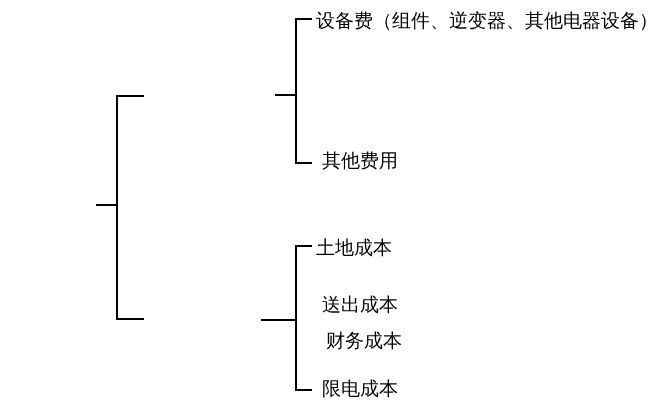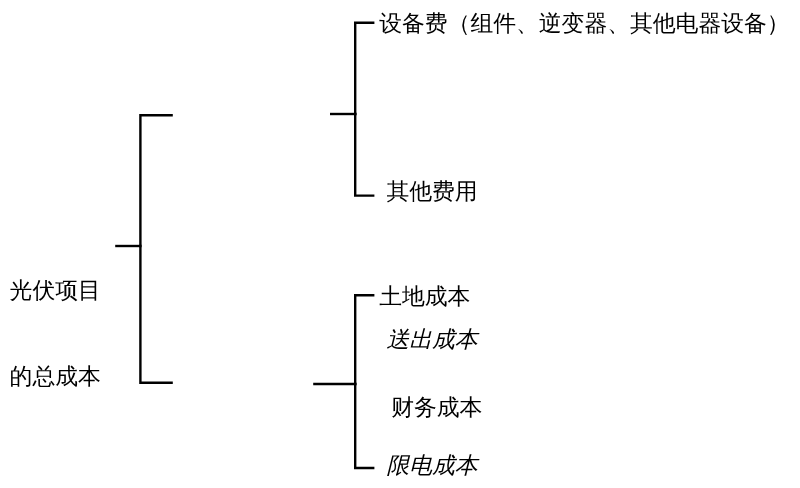--- a/index.html
+++ b/index.html
@@ -59,28 +59,24 @@
       <path d="M 311 19 L 296 19 L 296 95"></path>
       <path d="M 296 95 L 296 163 L 311 163"></path>
 
       <path d="M 262 320 L 296 320"></path>
 
       <path d="M 311 246 L 296 246 L 296 320"></path>
       <path d="M 296 320 L 296 390 L 311 390"></path>
     </g>
   </svg>
 
-  <div class="node-label root-label" style="left:8px; top:182px; width:100px;">
-    <div>光伏项目</div>
-    <div>的总成本</div>
-  </div>
 
 
   <div class="node-label leaf-label" style="left:316px; top:9px;">设备费（组件、逆变器、其他电器设备）</div>
   <div class="node-label leaf-label" style="left:322px; top:105px;margin-top:44px;">其他费用</div>
 
 
   <div class="node-label leaf-label" style="left:316px; top:236px;font-family:Liberation Serif, serif;">土地成本</div>
-  <div class="node-label leaf-label" style="left:322px; top:272px;font-style:italic;">送出成本</div>
+  <div class="node-label leaf-label" style="left:322px; top:293px;">送出成本</div>
   <div class="node-label leaf-label" style="left:326px; top:329px;">财务成本</div>
-  <div class="node-label leaf-label" style="left:322px; top:377px;font-style:italic;">限电成本</div>
+  <div class="node-label leaf-label" style="left:322px; top:377px;">限电成本</div>
 
 </div>
 
 </body></html>

